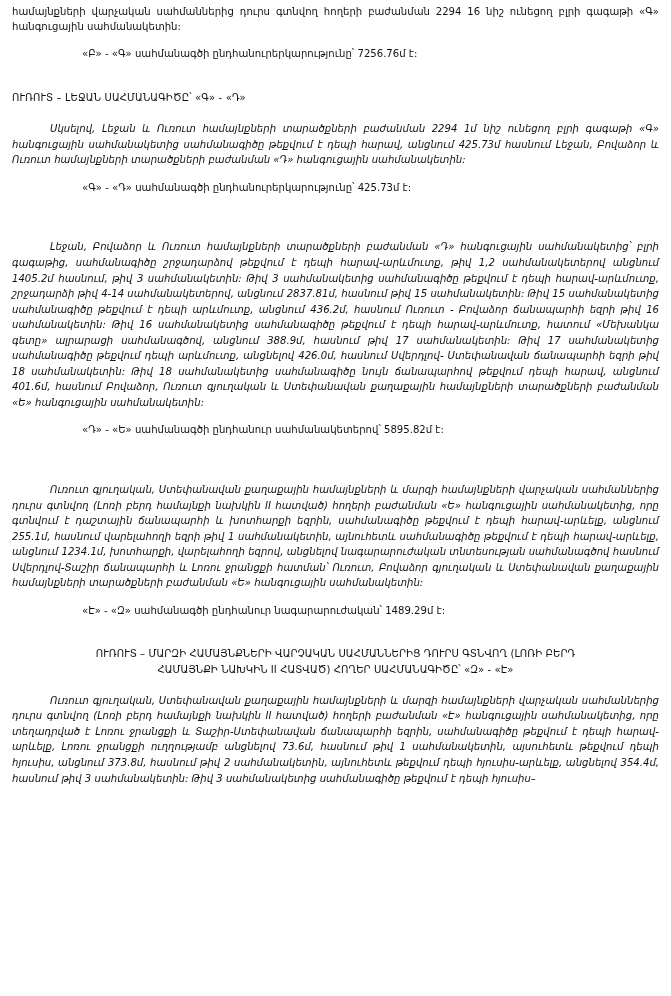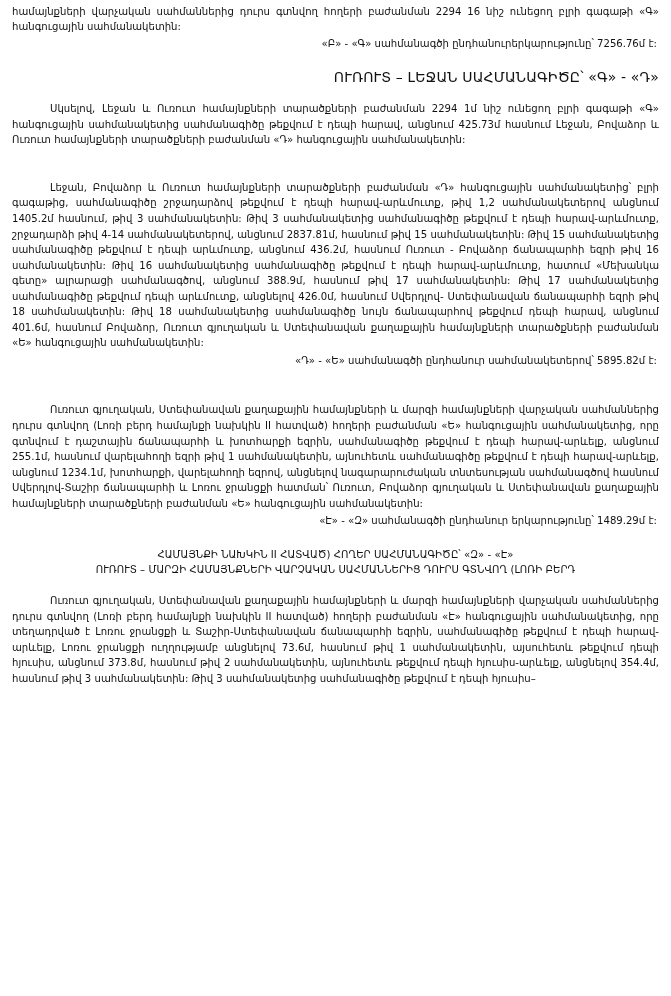--- a/index.html
+++ b/index.html
@@ -28,32 +28,33 @@
     text-align: justify;
     text-justify: inter-word;
   }
   p {
     margin: 0;
     padding: 0;
   }
   .para {
     text-indent: 38px;
     margin: 0;
+    font-style: italic;
   }
   .para-noindent {
     text-indent: 0;
   }
   .sum-line {
     text-indent: 58px;
-    margin: 2px;
-    text-align: right;
+    margin: 12px;
+    text-align: left;
   }
   .heading {
-    text-align: right;
-    font-size: 14px;
+    text-align: left;
+    font-size: 10px;
     line-height: 15.55px;
     letter-spacing: 0.15px;
     margin: 0;
   }
   .heading-wide {
     text-align: center;
     font-size: 10.1px;
     line-height: 15.2px;
     letter-spacing: 0.05px;
     margin: 0;
@@ -72,42 +73,43 @@
     <p class="sum-line">«Բ» - «Գ» սահմանագծի ընդհանուրերկարությունը՝ 7256.76մ է:</p>
 
     <div class="gap-lg"></div>
 
     <p class="heading">ՈՒՌՈՒՏ – ԼԵՋԱՆ ՍԱՀՄԱՆԱԳԻԾԸ՝ «Գ» - «Դ»</p>
 
     <div class="gap-lg"></div>
 
     <p class="para">Սկսելով, Լեջան և Ուռուտ համայնքների տարածքների բաժանման 2294 1մ նիշ ունեցող բլրի գագաթի «Գ» հանգուցային սահմանակետից սահմանագիծը թեքվում է դեպի հարավ, անցնում 425.73մ հասնում Լեջան, Բովաձոր և Ուռուտ համայնքների տարածքների բաժանման «Դ» հանգուցային սահմանակետին:</p>
 
+    <p class="sum-line">«Գ» - «Դ» սահմանագծի ընդհանուրերկարությունը՝ 425.73մ է:</p>
 
     <div class="gap-lg"></div>
 
 
     <div class="gap-lg"></div>
 
     <p class="para">Լեջան, Բովաձոր և Ուռուտ համայնքների տարածքների բաժանման «Դ» հանգուցային սահմանակետից՝ բլրի գագաթից, սահմանագիծը շրջադարձով թեքվում է դեպի հարավ-արևմուտք, թիվ 1,2 սահմանակետերով անցնում 1405.2մ հասնում, թիվ 3 սահմանակետին: Թիվ 3 սահմանակետից սահմանագիծը թեքվում է դեպի հարավ-արևմուտք, շրջադարձի թիվ 4-14 սահմանակետերով, անցնում 2837.81մ, հասնում թիվ 15 սահմանակետին: Թիվ 15 սահմանակետից սահմանագիծը թեքվում է դեպի արևմուտք, անցնում 436.2մ, հասնում Ուռուտ - Բովաձոր ճանապարհի եզրի թիվ 16 սահմանակետին: Թիվ 16 սահմանակետից սահմանագիծը թեքվում է դեպի հարավ-արևմուտք, հատում «Մեխանկա գետը» ալրարացի սահմանագծով, անցնում 388.9մ, հասնում թիվ 17 սահմանակետին: Թիվ 17 սահմանակետից սահմանագիծը թեքվում դեպի արևմուտք, անցնելով 426.0մ, հասնում Սվերդլով- Ստեփանավան ճանապարհի եզրի թիվ 18 սահմանակետին: Թիվ 18 սահմանակետից սահմանագիծը նույն ճանապարհով թեքվում դեպի հարավ, անցնում 401.6մ, հասնում Բովաձոր, Ուռուտ գյուղական և Ստեփանավան քաղաքային համայնքների տարածքների բաժանման «Ե» հանգուցային սահմանակետին:</p>
 
     <p class="sum-line">«Դ» - «Ե» սահմանագծի ընդհանուր սահմանակետերով՝ 5895.82մ է:</p>
 
     <div class="gap-lg"></div>
 
 
     <div class="gap-lg"></div>
 
     <p class="para">Ուռուտ գյուղական, Ստեփանավան քաղաքային համայնքների և մարզի համայնքների վարչական սահմաններից դուրս գտնվող (Լոռի բերդ համայնքի նախկին II հատված) հողերի բաժանման «Ե» հանգուցային սահմանակետից, որը գտնվում է դաշտային ճանապարհի և խոտհարքի եզրին, սահմանագիծը թեքվում է դեպի հարավ-արևելք, անցնում 255.1մ, հասնում վարելահողի եզրի թիվ 1 սահմանակետին, այնուհետև սահմանագիծը թեքվում է դեպի հարավ-արևելք, անցնում 1234.1մ, խոտհարքի, վարելահողի եզրով, անցնելով նագարարուժական տնտեսության սահմանագծով հասնում Սվերդլով-Տաշիր ճանապարհի և Լոռու ջրանցքի հատման՝ Ուռուտ, Բովաձոր գյուղական և Ստեփանավան քաղաքային համայնքների տարածքների բաժանման «Ե» հանգուցային սահմանակետին:</p>
 
-    <p class="sum-line">«Է» - «Զ» սահմանագծի ընդհանուր երկարությունը՝ 1489.29մ է:</p>
+    <p class="sum-line">«Է» - «Զ» սահմանագծի ընդհանուր նագարարուժական՝ 1489.29մ է:</p>
 
     <div class="gap-lg"></div>
 
+    <p class="heading-wide">ՈՒՌՈՒՏ – ՄԱՐԶԻ ՀԱՄԱՅՆՔՆԵՐԻ ՎԱՐՉԱԿԱՆ ՍԱՀՄԱՆՆԵՐԻՑ ԴՈՒՐՍ ԳՏՆՎՈՂ (ԼՈՌԻ ԲԵՐԴ</p>
     <p class="heading-wide">ՀԱՄԱՅՆՔԻ ՆԱԽԿԻՆ  II ՀԱՏՎԱԾ) ՀՈՂԵՐ ՍԱՀՄԱՆԱԳԻԾԸ՝ «Զ» - «Է»</p>
-    <p class="heading-wide">ՈՒՌՈՒՏ – ՄԱՐԶԻ ՀԱՄԱՅՆՔՆԵՐԻ ՎԱՐՉԱԿԱՆ ՍԱՀՄԱՆՆԵՐԻՑ ԴՈՒՐՍ ԳՏՆՎՈՂ (ԼՈՌԻ ԲԵՐԴ</p>
 
     <div class="gap-lg"></div>
 
     <p class="para">Ուռուտ գյուղական, Ստեփանավան քաղաքային համայնքների և մարզի համայնքների վարչական սահմաններից դուրս գտնվող (Լոռի բերդ համայնքի նախկին II հատված) հողերի բաժանման «Է» հանգուցային սահմանակետից, որը տեղադրված է Լոռու ջրանցքի և Տաշիր-Ստեփանավան ճանապարհի եզրին, սահմանագիծը թեքվում է դեպի հարավ-արևելք, Լոռու ջրանցքի ուղղությամբ անցնելով 73.6մ, հասնում թիվ 1 սահմանակետին, այսուհետև թեքվում դեպի հյուսիս, անցնում 373.8մ, հասնում թիվ 2 սահմանակետին, այնուհետև թեքվում դեպի հյուսիս-արևելք, անցնելով 354.4մ, հասնում թիվ 3 սահմանակետին: Թիվ 3 սահմանակետից սահմանագիծը թեքվում է դեպի հյուսիս–</p>
 
   </div>
 </div>
 
 </body></html>

